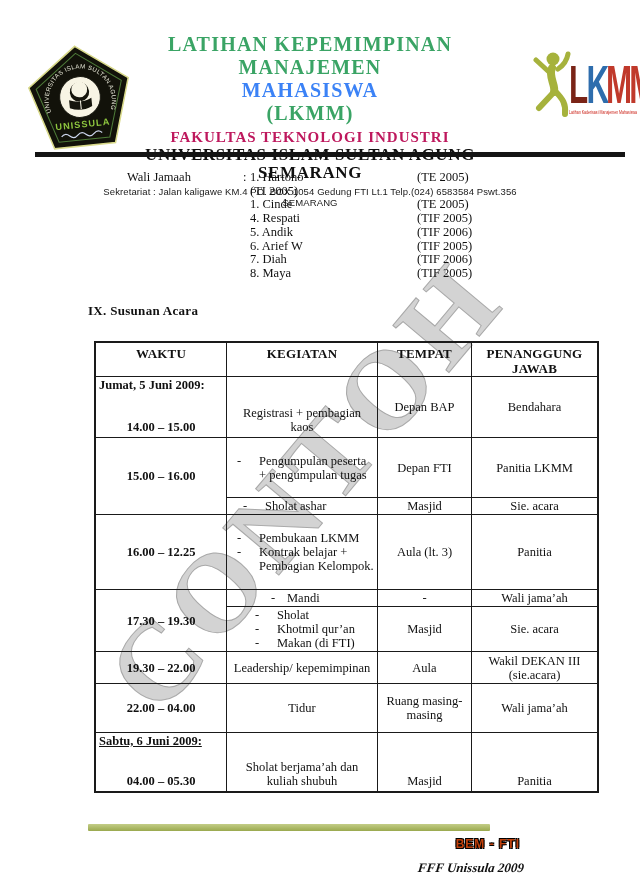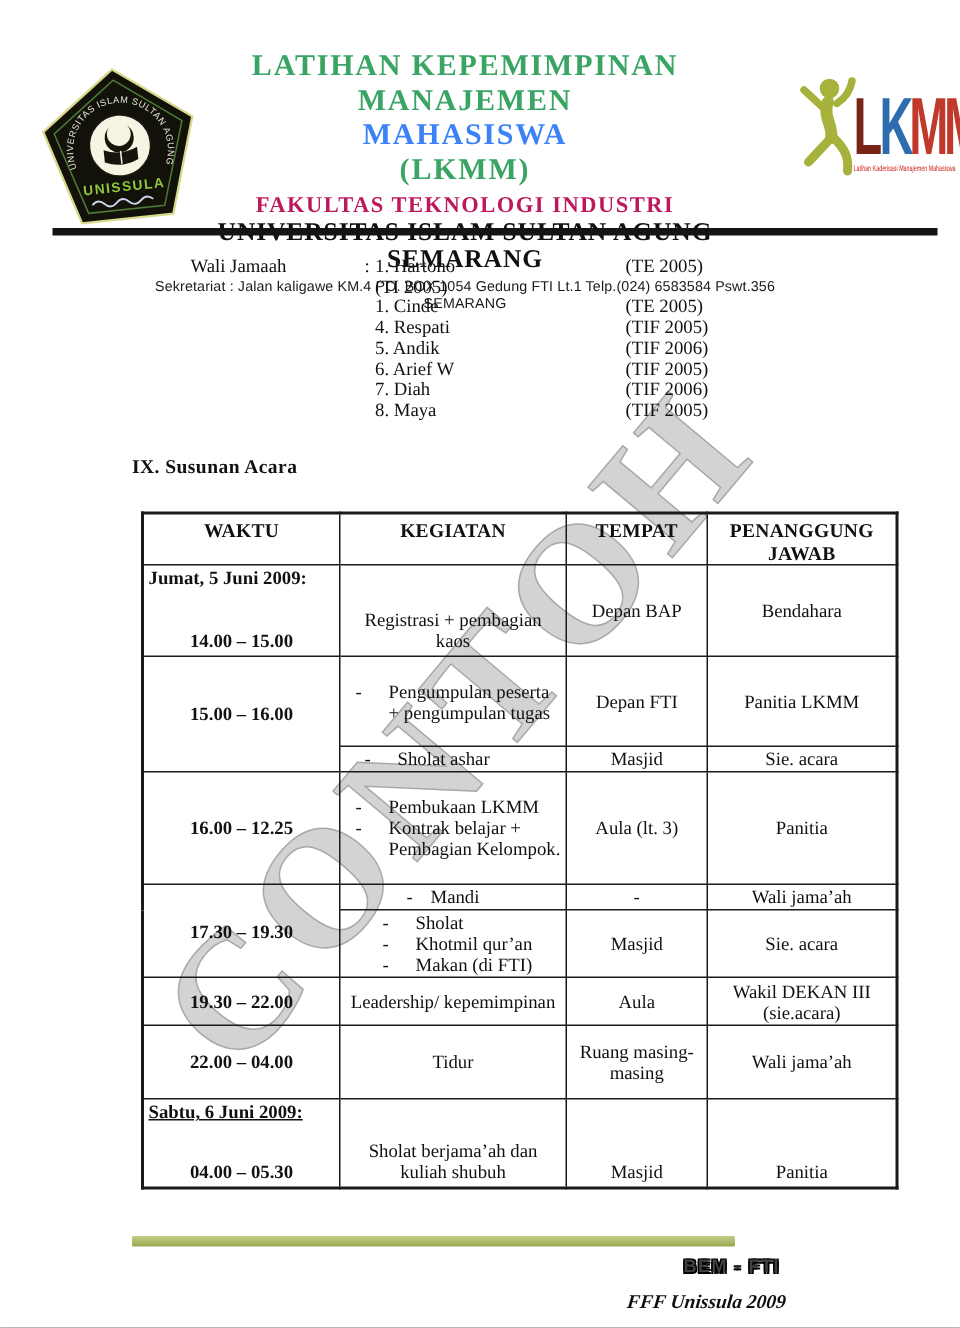--- a/index.html
+++ b/index.html
@@ -58,21 +58,21 @@
   .ind-a .b-item{padding-left:6px;}
   .ind-b .b-item{padding-left:12px;}
   .ind-c .b-item{padding-left:24px;}
   .ind-d .b-item{padding-left:40px;}
   .ind-d .b-item .dash{flex:0 0 16px;}
   
   .foot-bar{position:absolute;left:88px;top:824px;width:402px;height:7px;z-index:3;
     background:linear-gradient(#c3cd87,#9aa94e);border-radius:1px;}
   .foot-org{position:absolute;left:400px;top:837px;width:120px;text-align:right;z-index:3;
     font-family:"Liberation Sans","DejaVu Sans",sans-serif;font-weight:900;font-size:12px;letter-spacing:1px;
-    color:#404040;text-shadow:-1px -1px 0 #000,1px -1px 0 #000,-1px 1px 0 #000,1px 1px 0 #000;}
+    color:#c2410c;text-shadow:-1px -1px 0 #000,1px -1px 0 #000,-1px 1px 0 #000,1px 1px 0 #000;}
   .foot-sig{position:absolute;left:400px;top:860px;width:124px;text-align:right;z-index:3;
     font-style:italic;font-weight:bold;font-size:13px;transform:skewX(-6deg);color:#101010;}
 </style>
 </head>
 <body>
 
 <div class="page">
 
   <svg class="unissula-logo" viewBox="0 0 104 104">
     <polygon points="52,2 101,38 82,100 22,100 3,38" fill="#12120a" stroke="#d8d98a" stroke-width="1.5"></polygon>

